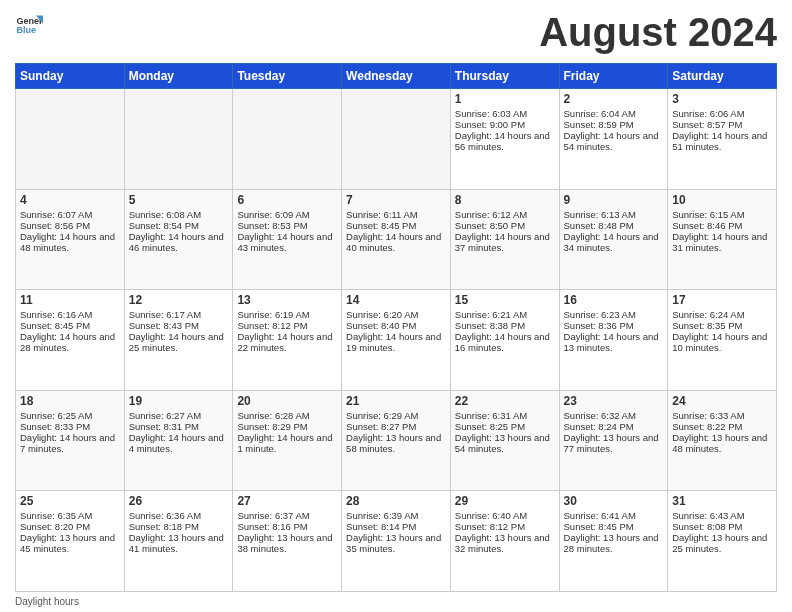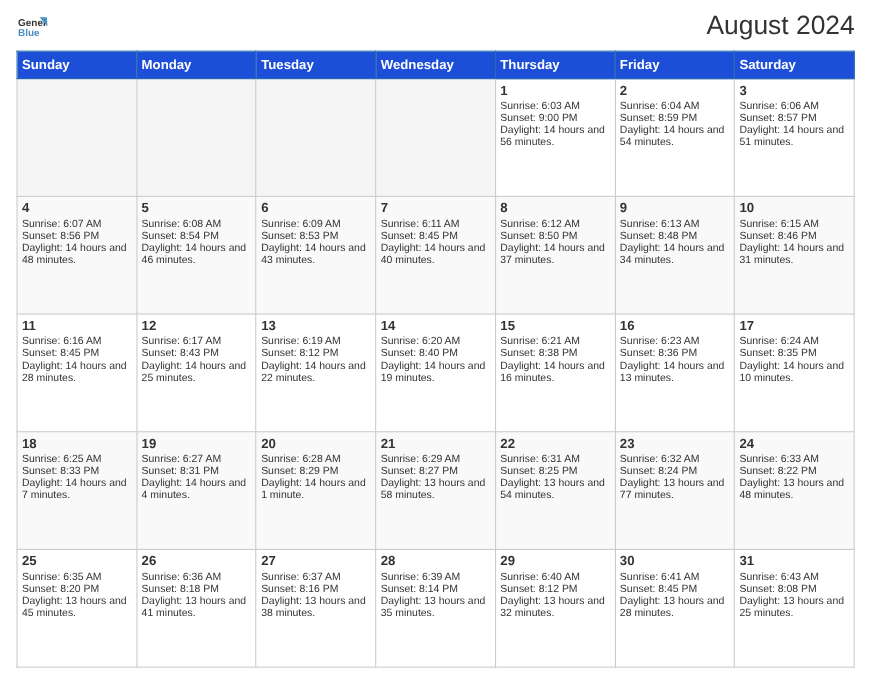--- a/index.html
+++ b/index.html
@@ -29,22 +29,22 @@
       gap: 4px;
     }
     .logo-icon {
       width: 28px;
       height: 28px;
     }
     .title-block {
       text-align: right;
     }
     .month-year {
-      font-size: 24px;
-      font-weight: normal;
+      font-size: 40px;
+      font-weight: bold;
       color: #333;
     }
     .location {
       font-size: 14px;
       color: #333;
     }
     .calendar {
       flex: 1;
       border: 1px solid #ccc;
       border-collapse: collapse;
@@ -313,13 +313,16 @@
           <td>
           <span class="day-num">31</span>
           <span>Sunrise: 6:43 AM</span><br>
           <span>Sunset: 8:08 PM</span><br>
           <span>Daylight: 13 hours and 25 minutes.</span>
         </td>
         </tr>
       </tbody>
   </table>
 
+  <div class="footer">
+    <span>Daylight hours</span>
+  </div>
 </div>
 
 </body></html>

